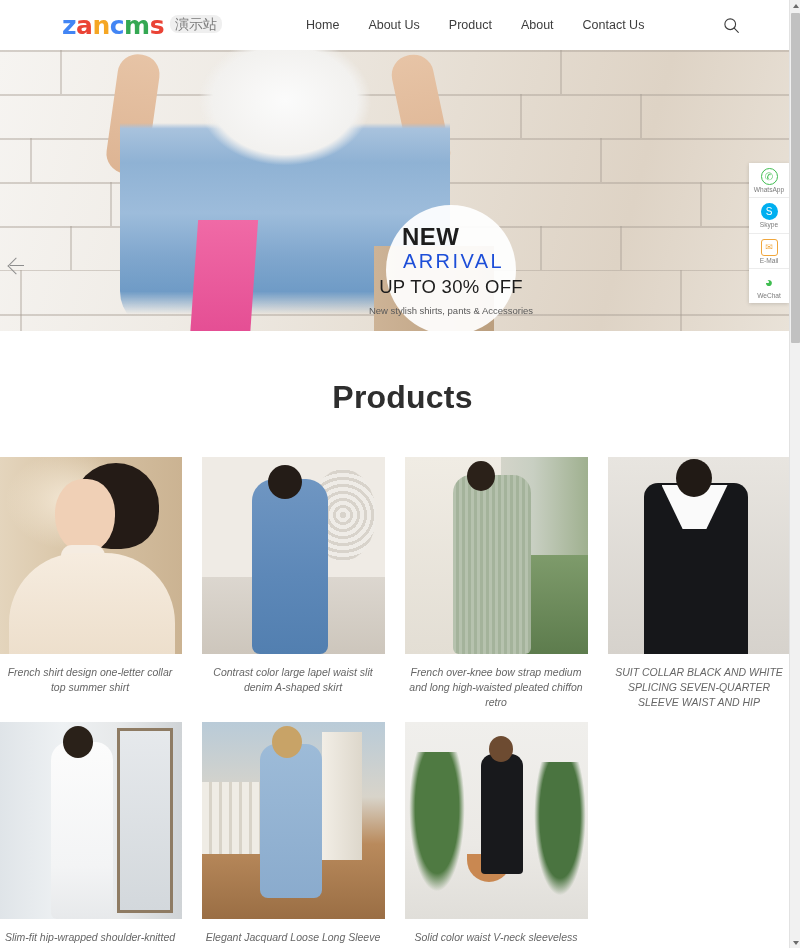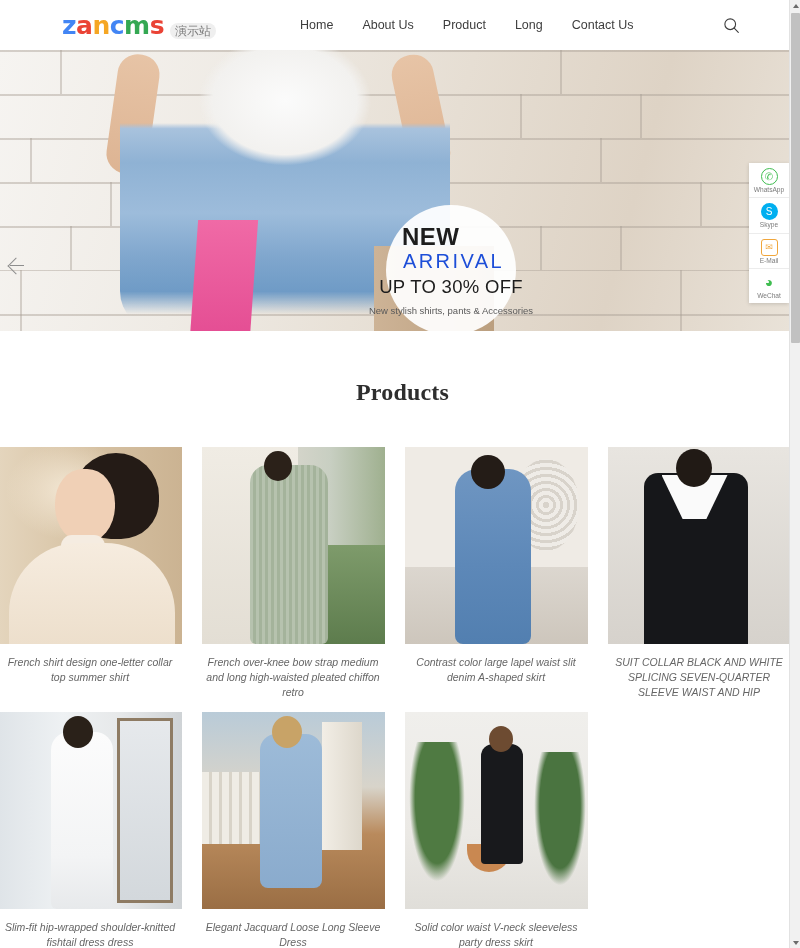--- a/index.html
+++ b/index.html
@@ -58,28 +58,28 @@
   .logo { display: flex; align-items: flex-start; gap: 6px; }
   .logo-text {
     font-size: 25px;
     font-weight: 700;
     letter-spacing: -0.5px;
     font-family: "DejaVu Sans", sans-serif;
     line-height: 1;
   }
   .logo-text span { display: inline-block; }
   .logo-badge {
-    font-size: 12px;
+    font-size: 14px;
     color: #7a7a7a;
     background: #efefef;
     border-radius: 8px;
     padding: 2px 5px;
     line-height: 1;
     position: relative;
-    top: 10px;
+    top: 2px;
   }
   .nav {
     display: flex;
     align-items: center;
     gap: 29px;
     margin-left: 84px;
   }
   .nav a {
     font-size: 12.5px;
     color: #3d3d3d;
@@ -242,25 +242,25 @@
   }
 
   
   .products-section {
     width: 789px;
     padding-top: 48px;
     background: #fff;
   }
   .section-title {
     text-align: center;
-    font-size: 24px;
+    font-size: 32px;
     font-weight: 700;
     color: #2e2e2e;
     letter-spacing: 0.2px;
-    font-family: Liberation Serif, serif;
+    font-family: Liberation Sans, sans-serif;
     margin-left: 16px;
   }
   .grid {
     display: grid;
     grid-template-columns: repeat(4, 183px);
     column-gap: 20px;
     row-gap: 12px;
     padding: 0 6px;
     margin-top: 41px;
     justify-content: center;
@@ -375,21 +375,21 @@
       <div class="logo-text">
         <span style="color:#4285f4">z</span><span style="color:#ea4335">a</span><span style="color:#f5a623">n</span><span style="color:#4285f4">c</span><span style="color:#34a853">m</span><span style="color:#ea4335">s</span>
       </div>
       <span class="logo-badge">演示站</span>
     </div>
 
     <nav class="nav">
       <a href="#">Home</a>
       <a href="#">About Us</a>
       <a href="#">Product</a>
-      <a href="#">Long</a>
+      <a href="#">About</a>
       <a href="#">Contact Us</a>
     </nav>
 
     <div class="search-btn">
       <svg width="17" height="17" viewBox="0 0 20 20">
         <circle cx="8.5" cy="8.5" r="6.3" fill="none" stroke="#3d3d3d" stroke-width="1.3"></circle>
         <line x1="13.2" y1="13.2" x2="18" y2="18" stroke="#3d3d3d" stroke-width="1.3" stroke-linecap="round"></line>
       </svg>
     </div>
   </div>
@@ -460,40 +460,40 @@
               <div class="neck"></div>
               <div class="dress"></div>
             </div>
         </div>
         <div class="caption">French shirt design one-letter collar top summer shirt</div>
       </div>
 
 
       <div class="card">
         <div class="thumb">
+          <div class="ph p3">
+              <div class="wall"></div>
+              <div class="swirl"></div>
+              <div class="dress"></div>
+              <div class="head"></div>
+            </div>
+        </div>
+        <div class="caption">Contrast color large lapel waist slit denim A-shaped skirt</div>
+      </div>
+
+      <div class="card">
+        <div class="thumb">
           <div class="ph p4">
               <div class="wall"></div>
               <div class="green"></div>
               <div class="dress"></div>
               <div class="head"></div>
             </div>
         </div>
         <div class="caption">French over-knee bow strap medium and long high-waisted pleated chiffon retro</div>
-      </div>
-
-      <div class="card">
-        <div class="thumb">
-          <div class="ph p3">
-              <div class="wall"></div>
-              <div class="swirl"></div>
-              <div class="dress"></div>
-              <div class="head"></div>
-            </div>
-        </div>
-        <div class="caption">Contrast color large lapel waist slit denim A-shaped skirt</div>
       </div>
 
       <div class="card">
         <div class="thumb">
           <div class="ph p5">
               <div class="black"></div>
               <div class="collar"></div>
               <div class="head"></div>
             </div>
         </div>

